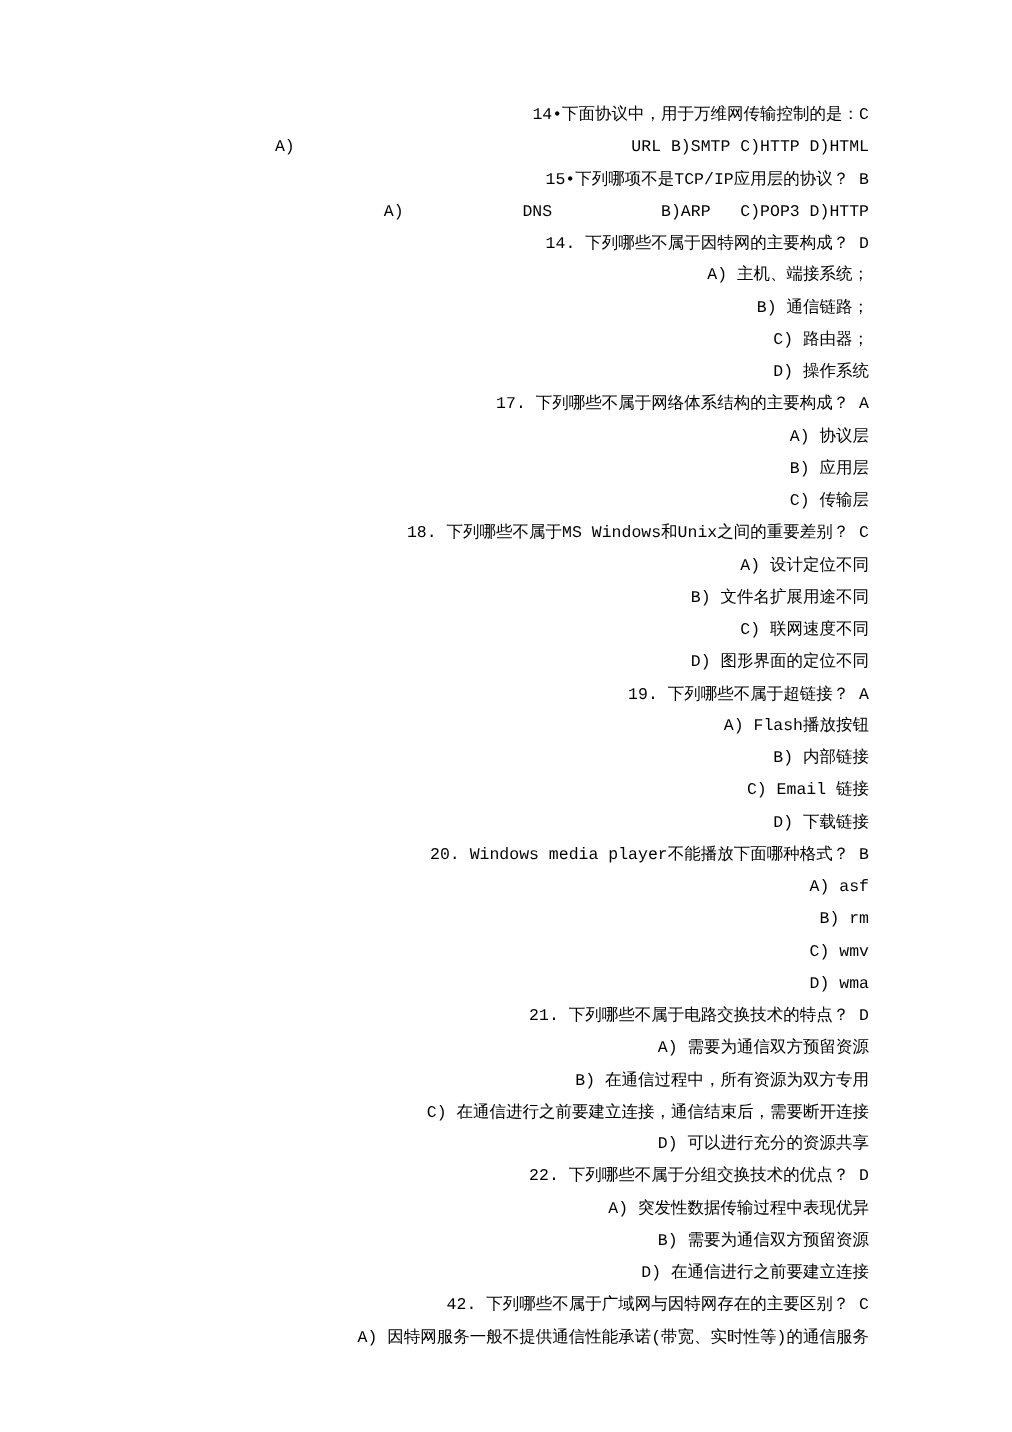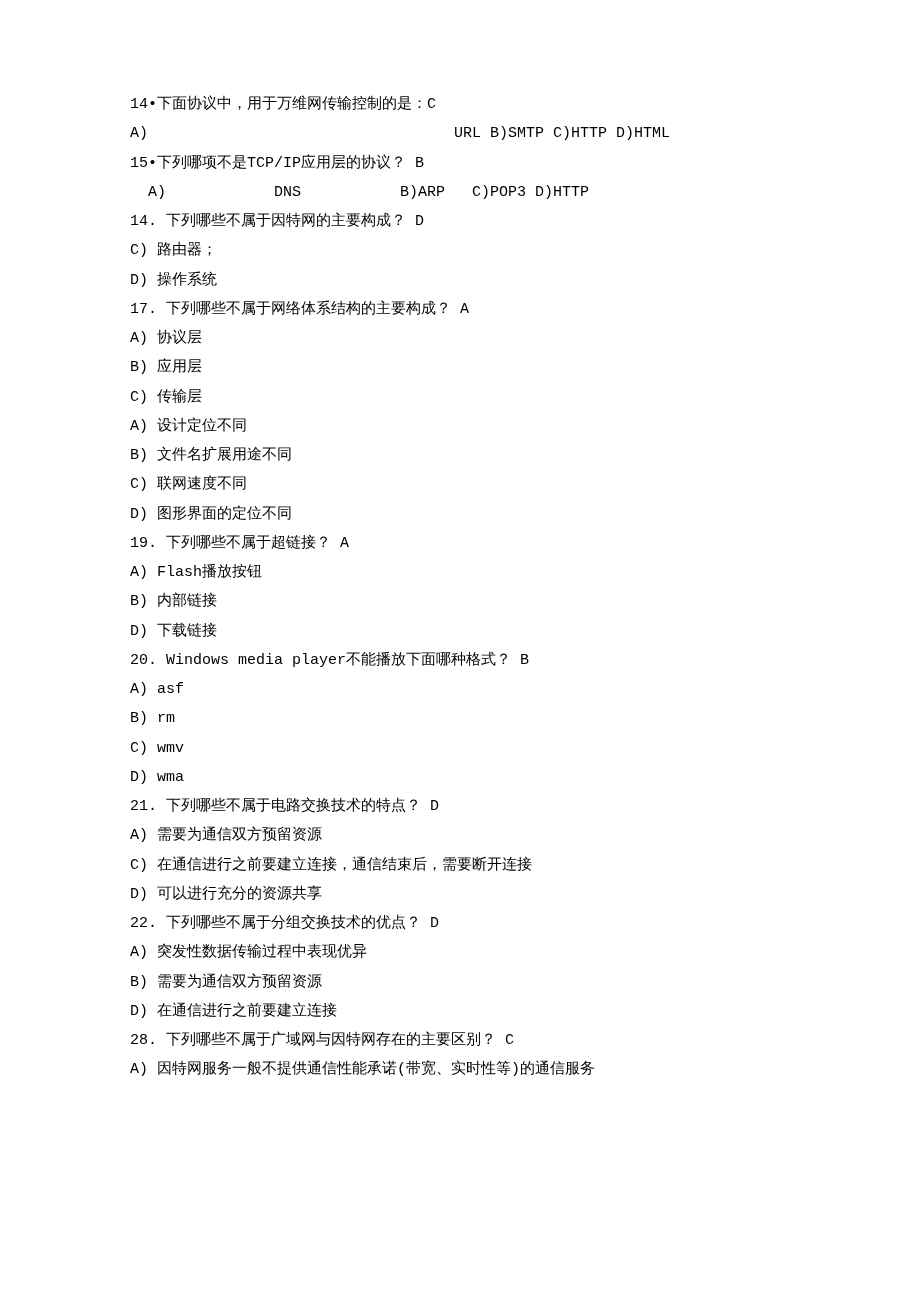--- a/index.html
+++ b/index.html
@@ -9,53 +9,59 @@
       color: #000;
       background: #fff;
       margin: 0;
       padding: 90px 130px 100px 130px;
       width: 920px;
       box-sizing: border-box;
     }
     .line {
       white-space: pre;
       font-family: "SimSun", "宋体", "Courier New", monospace;
+      text-align: right;
     }
   </style>
 </head>
 <body>
 
 <div id="doc">
     <div class="line">14•下面协议中，用于万维网传输控制的是：C</div>
     <div class="line">A)                                  URL B)SMTP C)HTTP D)HTML</div>
     <div class="line">15•下列哪项不是TCP/IP应用层的协议？ B</div>
     <div class="line">  A)            DNS           B)ARP   C)POP3 D)HTTP</div>
     <div class="line">14. 下列哪些不属于因特网的主要构成？ D</div>
+    <div class="line">A) 主机、端接系统；</div>
+    <div class="line">B) 通信链路；</div>
     <div class="line">C) 路由器；</div>
     <div class="line">D) 操作系统</div>
     <div class="line">17. 下列哪些不属于网络体系结构的主要构成？ A</div>
     <div class="line">A) 协议层</div>
     <div class="line">B) 应用层</div>
     <div class="line">C) 传输层</div>
+    <div class="line">18. 下列哪些不属于MS Windows和Unix之间的重要差别？ C</div>
     <div class="line">A) 设计定位不同</div>
     <div class="line">B) 文件名扩展用途不同</div>
     <div class="line">C) 联网速度不同</div>
     <div class="line">D) 图形界面的定位不同</div>
     <div class="line">19. 下列哪些不属于超链接？ A</div>
     <div class="line">A) Flash播放按钮</div>
     <div class="line">B) 内部链接</div>
+    <div class="line">C) Email 链接</div>
     <div class="line">D) 下载链接</div>
     <div class="line">20. Windows media player不能播放下面哪种格式？ B</div>
     <div class="line">A) asf</div>
     <div class="line">B) rm</div>
     <div class="line">C) wmv</div>
     <div class="line">D) wma</div>
     <div class="line">21. 下列哪些不属于电路交换技术的特点？ D</div>
     <div class="line">A) 需要为通信双方预留资源</div>
+    <div class="line">B) 在通信过程中，所有资源为双方专用</div>
     <div class="line">C) 在通信进行之前要建立连接，通信结束后，需要断开连接</div>
     <div class="line">D) 可以进行充分的资源共享</div>
     <div class="line">22. 下列哪些不属于分组交换技术的优点？ D</div>
     <div class="line">A) 突发性数据传输过程中表现优异</div>
     <div class="line">B) 需要为通信双方预留资源</div>
     <div class="line">D) 在通信进行之前要建立连接</div>
-    <div class="line">28. 下列哪些不属于广域网与因特网存在的主要区别？ C</div>
+    <div class="line">42. 下列哪些不属于广域网与因特网存在的主要区别？ C</div>
     <div class="line">A) 因特网服务一般不提供通信性能承诺(带宽、实时性等)的通信服务</div>
   </div>
 
 </body></html>

